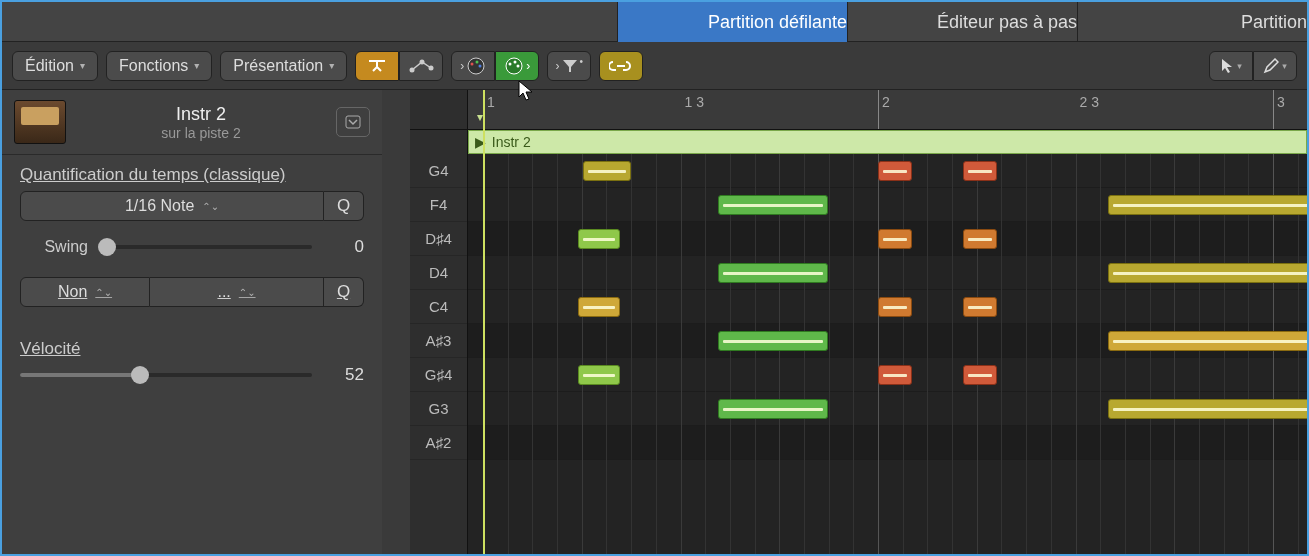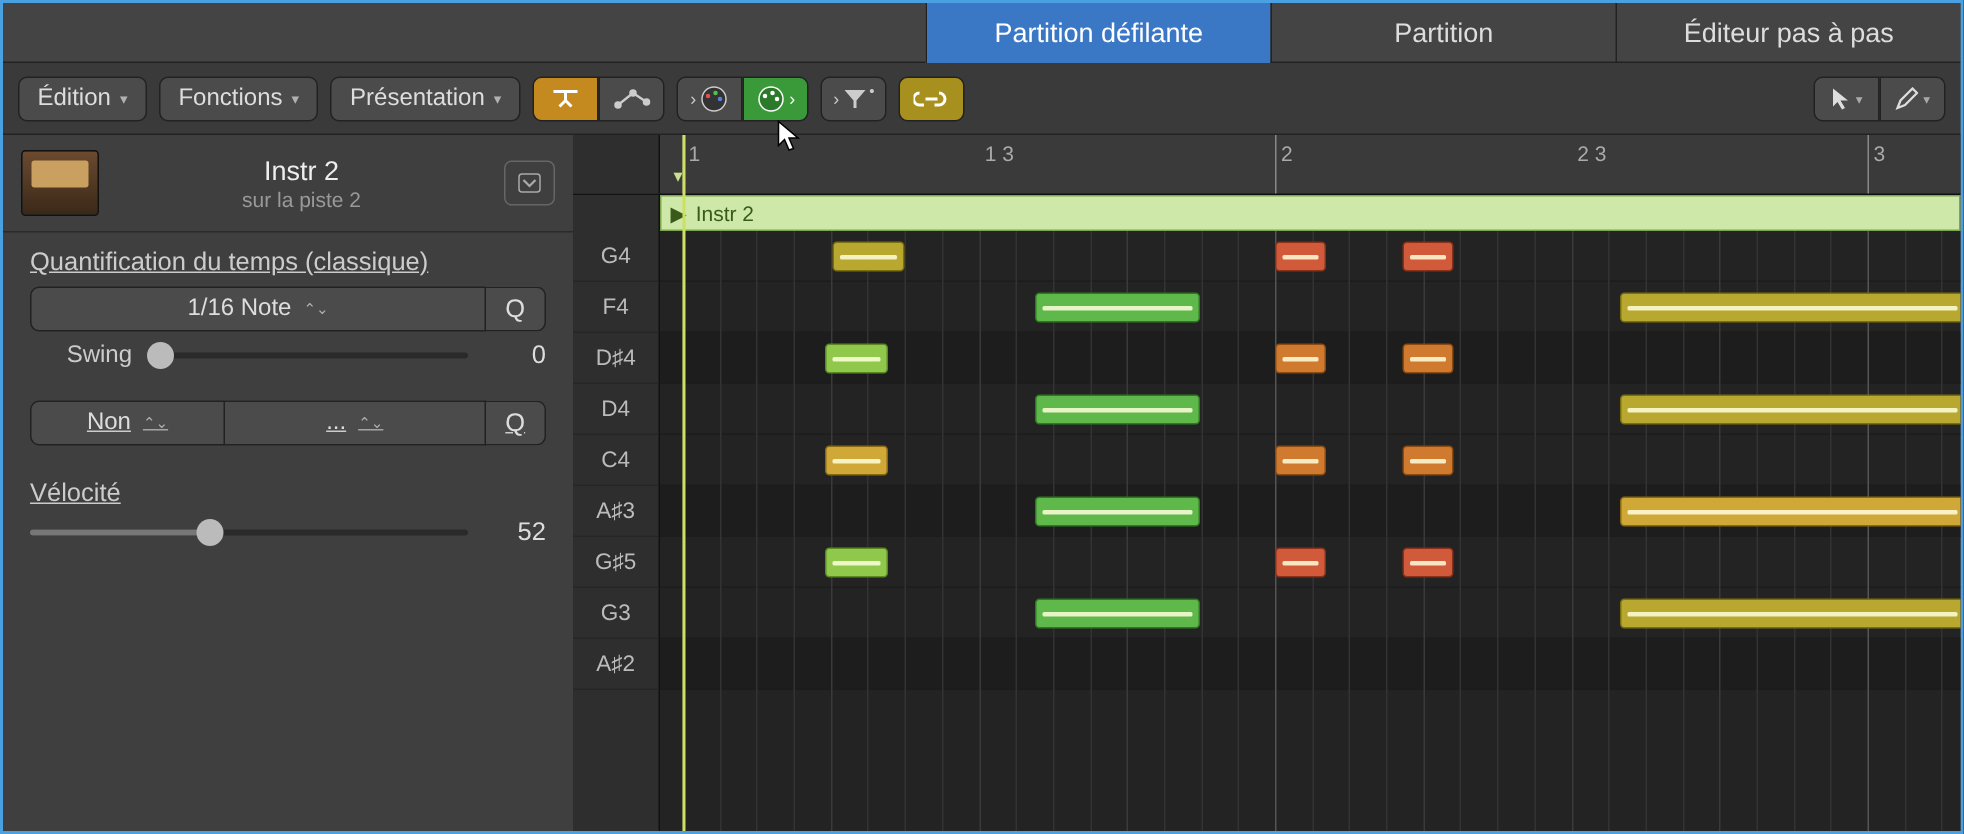--- a/index.html
+++ b/index.html
@@ -1,54 +1,54 @@
 <!DOCTYPE html>
 <html><head>
 <meta charset="utf-8">
 <style>
 * { box-sizing: border-box; margin: 0; padding: 0; font-family: -apple-system, "Helvetica Neue", Arial, sans-serif; }
 body { background: #3a3a3a; color: #ccc; width: 1309px; height: 556px; overflow: hidden; border: 2px solid #4aa0e0; }
 
 
 .tabs { display: flex; height: 40px; background: #444; }
 .tabs .spacer { flex: 1; background:#444; border-bottom:1px solid #222;}
-.tab { width: 230px; text-align: center; line-height: 40px; font-size: 18px; color: #ddd; border-left:1px solid #222;border-bottom:1px solid #222; cursor:pointer;}
+.tab { width: 230px; text-align: right; line-height: 40px; font-size: 18px; color: #ddd; border-left:1px solid #222;border-bottom:1px solid #222; cursor:pointer;}
 .tab.active { background: #3a78c6; color: #fff; border-bottom:none;}
 .tab.last{border-right:none;}
 
 
 .toolbar { display:flex; align-items:center; height:48px; background:#3a3a3a; padding:0 10px; gap:8px; border-bottom:1px solid #222;}
 .tbtn { height:30px; border-radius:6px; background:#4b4b4b; border:1px solid #222; color:#ddd; display:flex; align-items:center; padding:0 12px; font-size:16px; gap:6px; cursor:pointer;}
 .tbtn .chev{font-size:10px;opacity:.7;}
 .iconbtn { height:30px; min-width:44px; border-radius:6px; border:1px solid #222; display:flex; align-items:center; justify-content:center; cursor:pointer;}
 .iconbtn.orange{ background:#c58a1f;}
 .iconbtn.dark{ background:#4b4b4b;}
 .iconbtn.green2{ background:#3a9a3a;}
 .iconbtn.olive{ background:#a8901f;}
 .seg{display:flex;}
 .seg .iconbtn{border-radius:0;}
 .seg .iconbtn:first-child{border-radius:6px 0 0 6px;}
 .seg .iconbtn:last-child{border-radius:0 6px 6px 0;}
 .tool-spacer{flex:1;}
 .posdisp{ background:#1c1c1c; border:1px solid #111; border-radius:6px; height:30px; min-width:155px; color:#bbb; font-size:18px; letter-spacing:3px; display:flex;align-items:center;justify-content:center; font-family:ui-monospace,monospace;}
 
 
-.main{display:flex; height:calc(556px - 40px - 48px - 4px);}
+.main{display:flex; height:calc(556px - 40px - 48px - 4px);gap:28px;}
 .inspector{ width:380px; background:#3f3f3f; display:flex; flex-direction:column;}
 .insp-head{display:flex;align-items:center; gap:14px; padding:10px 12px; border-bottom:1px solid #2a2a2a;}
 .instr-icon{ width:52px;height:44px; background:linear-gradient(#6b4a2f,#3a2818); border:1px solid #111; border-radius:3px; position:relative;}
 .instr-icon::before{content:"";position:absolute;inset:6px 6px 18px 6px;background:#c9a060;border-radius:2px;}
 .instr-title{flex:1;text-align:center;}
 .instr-title .t1{color:#eee;font-size:18px;}
 .instr-title .t2{color:#999;font-size:14px;}
 .insp-menu{ width:34px;height:30px;border:1px solid #666;border-radius:5px;display:flex;align-items:center;justify-content:center;}
 
 .section{padding:10px 18px 6px 18px;}
 .sec-label{color:#ccc;font-size:17px;margin-bottom:6px;text-decoration:underline;}
-.rowctl{display:flex;gap:0;margin-bottom:6px;}
+.rowctl{display:flex;gap:0;margin-bottom:16px;}
 .select{flex:1;height:30px;background:#4b4b4b;border:1px solid #222;border-radius:6px 0 0 6px;display:flex;align-items:center;justify-content:center;color:#ddd;font-size:16px;gap:8px;}
 .select .chev{font-size:10px;opacity:.7;position:relative;}
 .qbtn{width:40px;height:30px;background:#4b4b4b;border:1px solid #222;border-left:none;border-radius:0 6px 6px 0;display:flex;align-items:center;justify-content:center;color:#ddd;font-size:17px;}
 .slrow{display:flex;align-items:center;gap:10px;margin:4px 0 4px 10px;}
 .slrow .lbl{width:58px;text-align:right;color:#ccc;font-size:16px;}
 .track{flex:1;height:4px;background:#2a2a2a;border-radius:2px;position:relative;}
 .thumb{width:18px;height:18px;border-radius:50%;background:#bbb;position:absolute;top:-7px;transform:translateX(-50%);} 
 .track .fill{height:100%;background:#777;border-radius:2px;}
 .slrow .val{width:42px;text-align:right;color:#ddd;font-size:17px;}
 
@@ -92,22 +92,22 @@
 .n-gold{background:#cfa838;border:1px solid #8a6a10;}
 
 .cursor-arrow{position:absolute;z-index:20;pointer-events:none;}
 </style>
 </head>
 <body>
 
 <div class="tabs">
   <div class="spacer"></div>
   <div class="tab active">Partition défilante</div>
+  <div class="tab last">Éditeur pas à pas</div>
   <div class="tab">Partition</div>
-  <div class="tab last">Éditeur pas à pas</div>
 </div>
 
 <div class="toolbar">
   <div class="tbtn">
       <span>Édition</span>
       <span class="chev">▾</span>
     </div>
   <div class="tbtn">
       <span>Fonctions</span>
       <span class="chev">▾</span>
@@ -271,21 +271,21 @@
       </div>
     </div>
     <div class="grid">
       <div class="keycol" id="keycol">
           <div class="keyrow">G4</div>
           <div class="keyrow">F4</div>
           <div class="keyrow">D♯4</div>
           <div class="keyrow">D4</div>
           <div class="keyrow">C4</div>
           <div class="keyrow">A♯3</div>
-          <div class="keyrow">G♯5</div>
+          <div class="keyrow">G♯4</div>
           <div class="keyrow">G3</div>
           <div class="keyrow">A♯2</div>
         </div>
       <div class="notes" id="notes">
         <div class="playline" style="left:15px"></div>
       <div class="rowbg" style="top: 0px;"></div>
           <div class="rowbg" style="top: 34px;"></div>
           <div class="rowbg dark" style="top: 68px;"></div>
           <div class="rowbg" style="top: 102px;"></div>
           <div class="rowbg" style="top: 136px;"></div>

